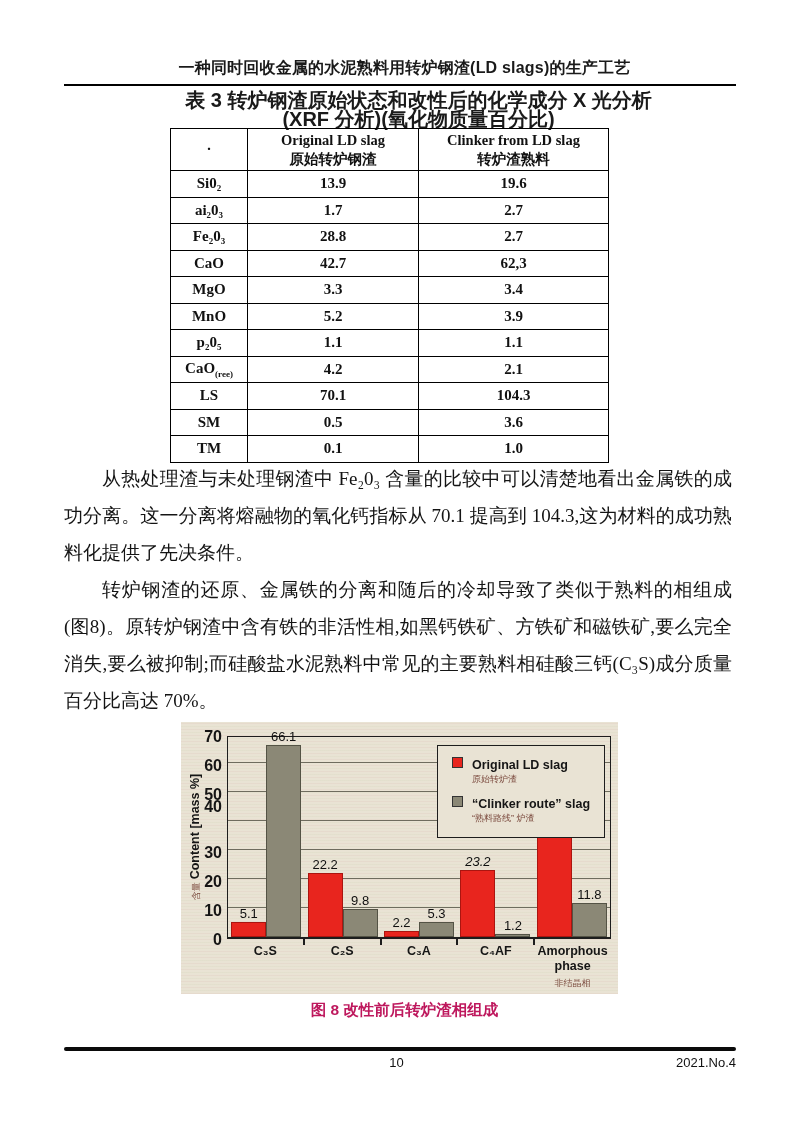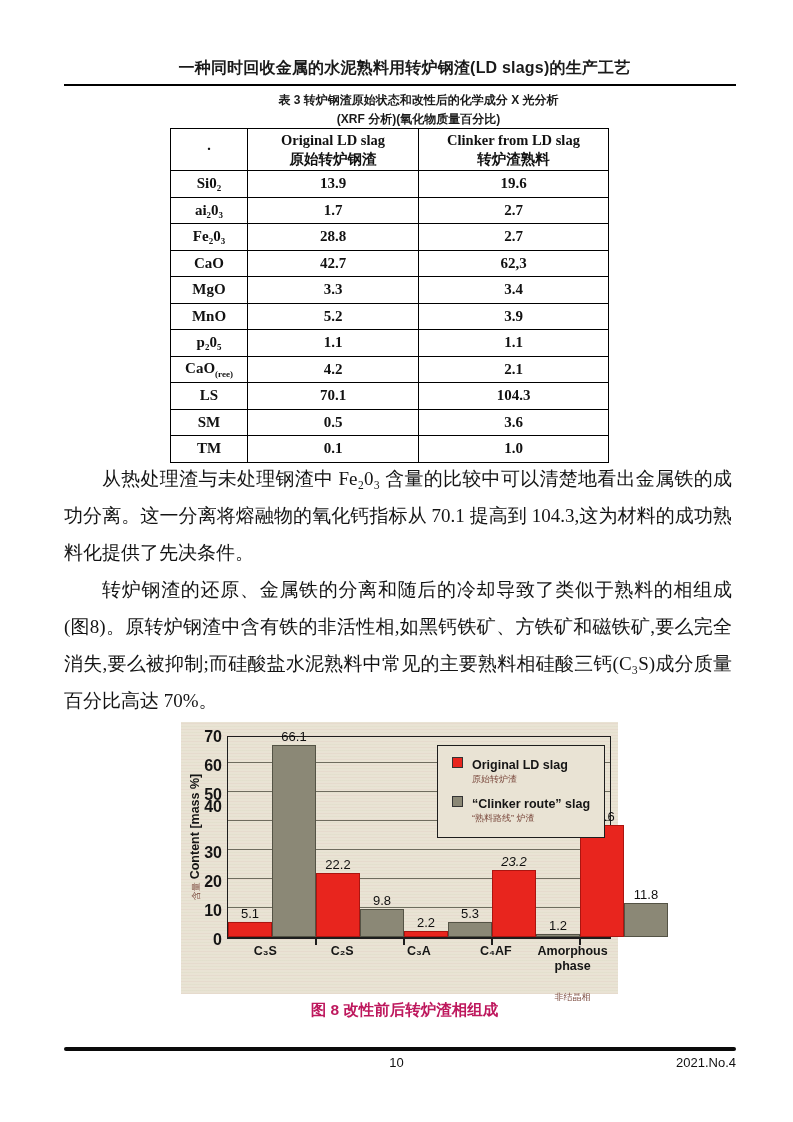--- a/index.html
+++ b/index.html
@@ -13,21 +13,21 @@
   .header-title {
     position:absolute; top:58px; left:0; right:0; text-align:center;
     font-family:"Liberation Sans","DejaVu Sans",sans-serif;
     font-size:16px; font-weight:600; color:#1a1a1a; letter-spacing:.2px;padding-left:16px;
   }
   .header-rule { position:absolute; top:84px; left:64px; width:672px; height:2px; background:#000; }
   
   .table-caption {
     position:absolute; top:91px; left:0; right:0; text-align:center;
     font-family:"Liberation Sans","DejaVu Sans",sans-serif;
-    font-size:12px; font-weight:600; line-height:19px; color:#1a1a1a;padding-left:44px;
+    font-size:20px; font-weight:600; line-height:19px; color:#1a1a1a;padding-left:44px;
   }
   
   table.xrf {
     position:absolute; top:128px; left:170px; width:438px;
     border-collapse:collapse; table-layout:fixed;
     font-family:"Liberation Serif","DejaVu Serif",serif;
   }
   table.xrf td, table.xrf th { border:1.6px solid #000; text-align:center; vertical-align:middle; }
   table.xrf col.c1 { width:77px; } table.xrf col.c2 { width:171px; } table.xrf col.c3 { width:190px; }
   table.xrf thead th { height:42px; font-size:14.5px; font-weight:bold; line-height:19px; }
@@ -52,39 +52,39 @@
   .plot {
     position:absolute; left:46px; top:14px; width:384px; height:203px;
     border:1.6px solid #1d1d1d; border-bottom-width:2px;
   }
   .gridline { position:absolute; left:0; right:0; height:1px; background:#6e6c5e; }
   .bars { position:absolute; left:0; right:0; top:0; bottom:0; display:flex; align-items:flex-end; }
   .bar-group { flex:1 1 0; display:flex; justify-content:center; align-items:flex-end; position:relative; height:100%; }
   .bar-group.ticked:after {
     content:""; position:absolute; right:-1px; bottom:-8px; width:2px; height:7px; background:#1d1d1d;
   }
-  .bar { position:relative; width:44px; }
+  .bar { position:relative; width:35px; }
   .bar.red  { background:#e8251e; border:1px solid rgba(120,10,5,.55); }
   .bar.gray { background:#8b8876; border:1px solid rgba(40,40,30,.55); }
   .bar .value {
     position:absolute; left:50%; top:-17px; transform:translateX(-50%);
     font-size:13px; color:#101010; white-space:nowrap; font-weight:500;
   }
   .y-ticks span {
     position:absolute; right:calc(100% + 6px); transform:translateY(-50%);
     font-size:16px; font-weight:700; color:#151515;
   }
   .y-axis-label {
     position:absolute; top:115px; left:14px; transform:translate(-50%,-50%) rotate(-90deg);
     white-space:nowrap; font-size:12.5px; font-weight:700; color:#151515;
   }
   .y-axis-label .zh { font-size:9px; font-weight:400; color:#7b4a3e; margin-right:3px; }
   .x-labels { position:absolute; left:46px; top:222px; width:384px; display:flex; }
   .x-label { flex:1 1 0; text-align:center; font-size:12.5px; font-weight:700; line-height:15px; color:#151515; }
-  .x-label .zh-note { display:block; font-size:9px; font-weight:400; color:#7b4a3e; margin-top:16px; }
+  .x-label .zh-note { display:block; font-size:9px; font-weight:400; color:#7b4a3e; margin-top:2px; }
   .legend {
     position:absolute; top:8px; right:5px; width:168px;
     border:1.6px solid #1d1d1d; background:#e9e3d4; padding:9px 10px 4px 14px;
   }
   .legend-entry { display:flex; gap:9px; margin-bottom:9px; }
   .swatch { width:11px; height:11px; margin-top:2px; border:1px solid #333; flex:0 0 auto; }
   .legend-name { font-size:12.5px; font-weight:700; line-height:14px; color:#151515; }
   .legend-zh { font-size:9px; color:#7b4a3e; line-height:12px; }
   
   .fig-caption {

